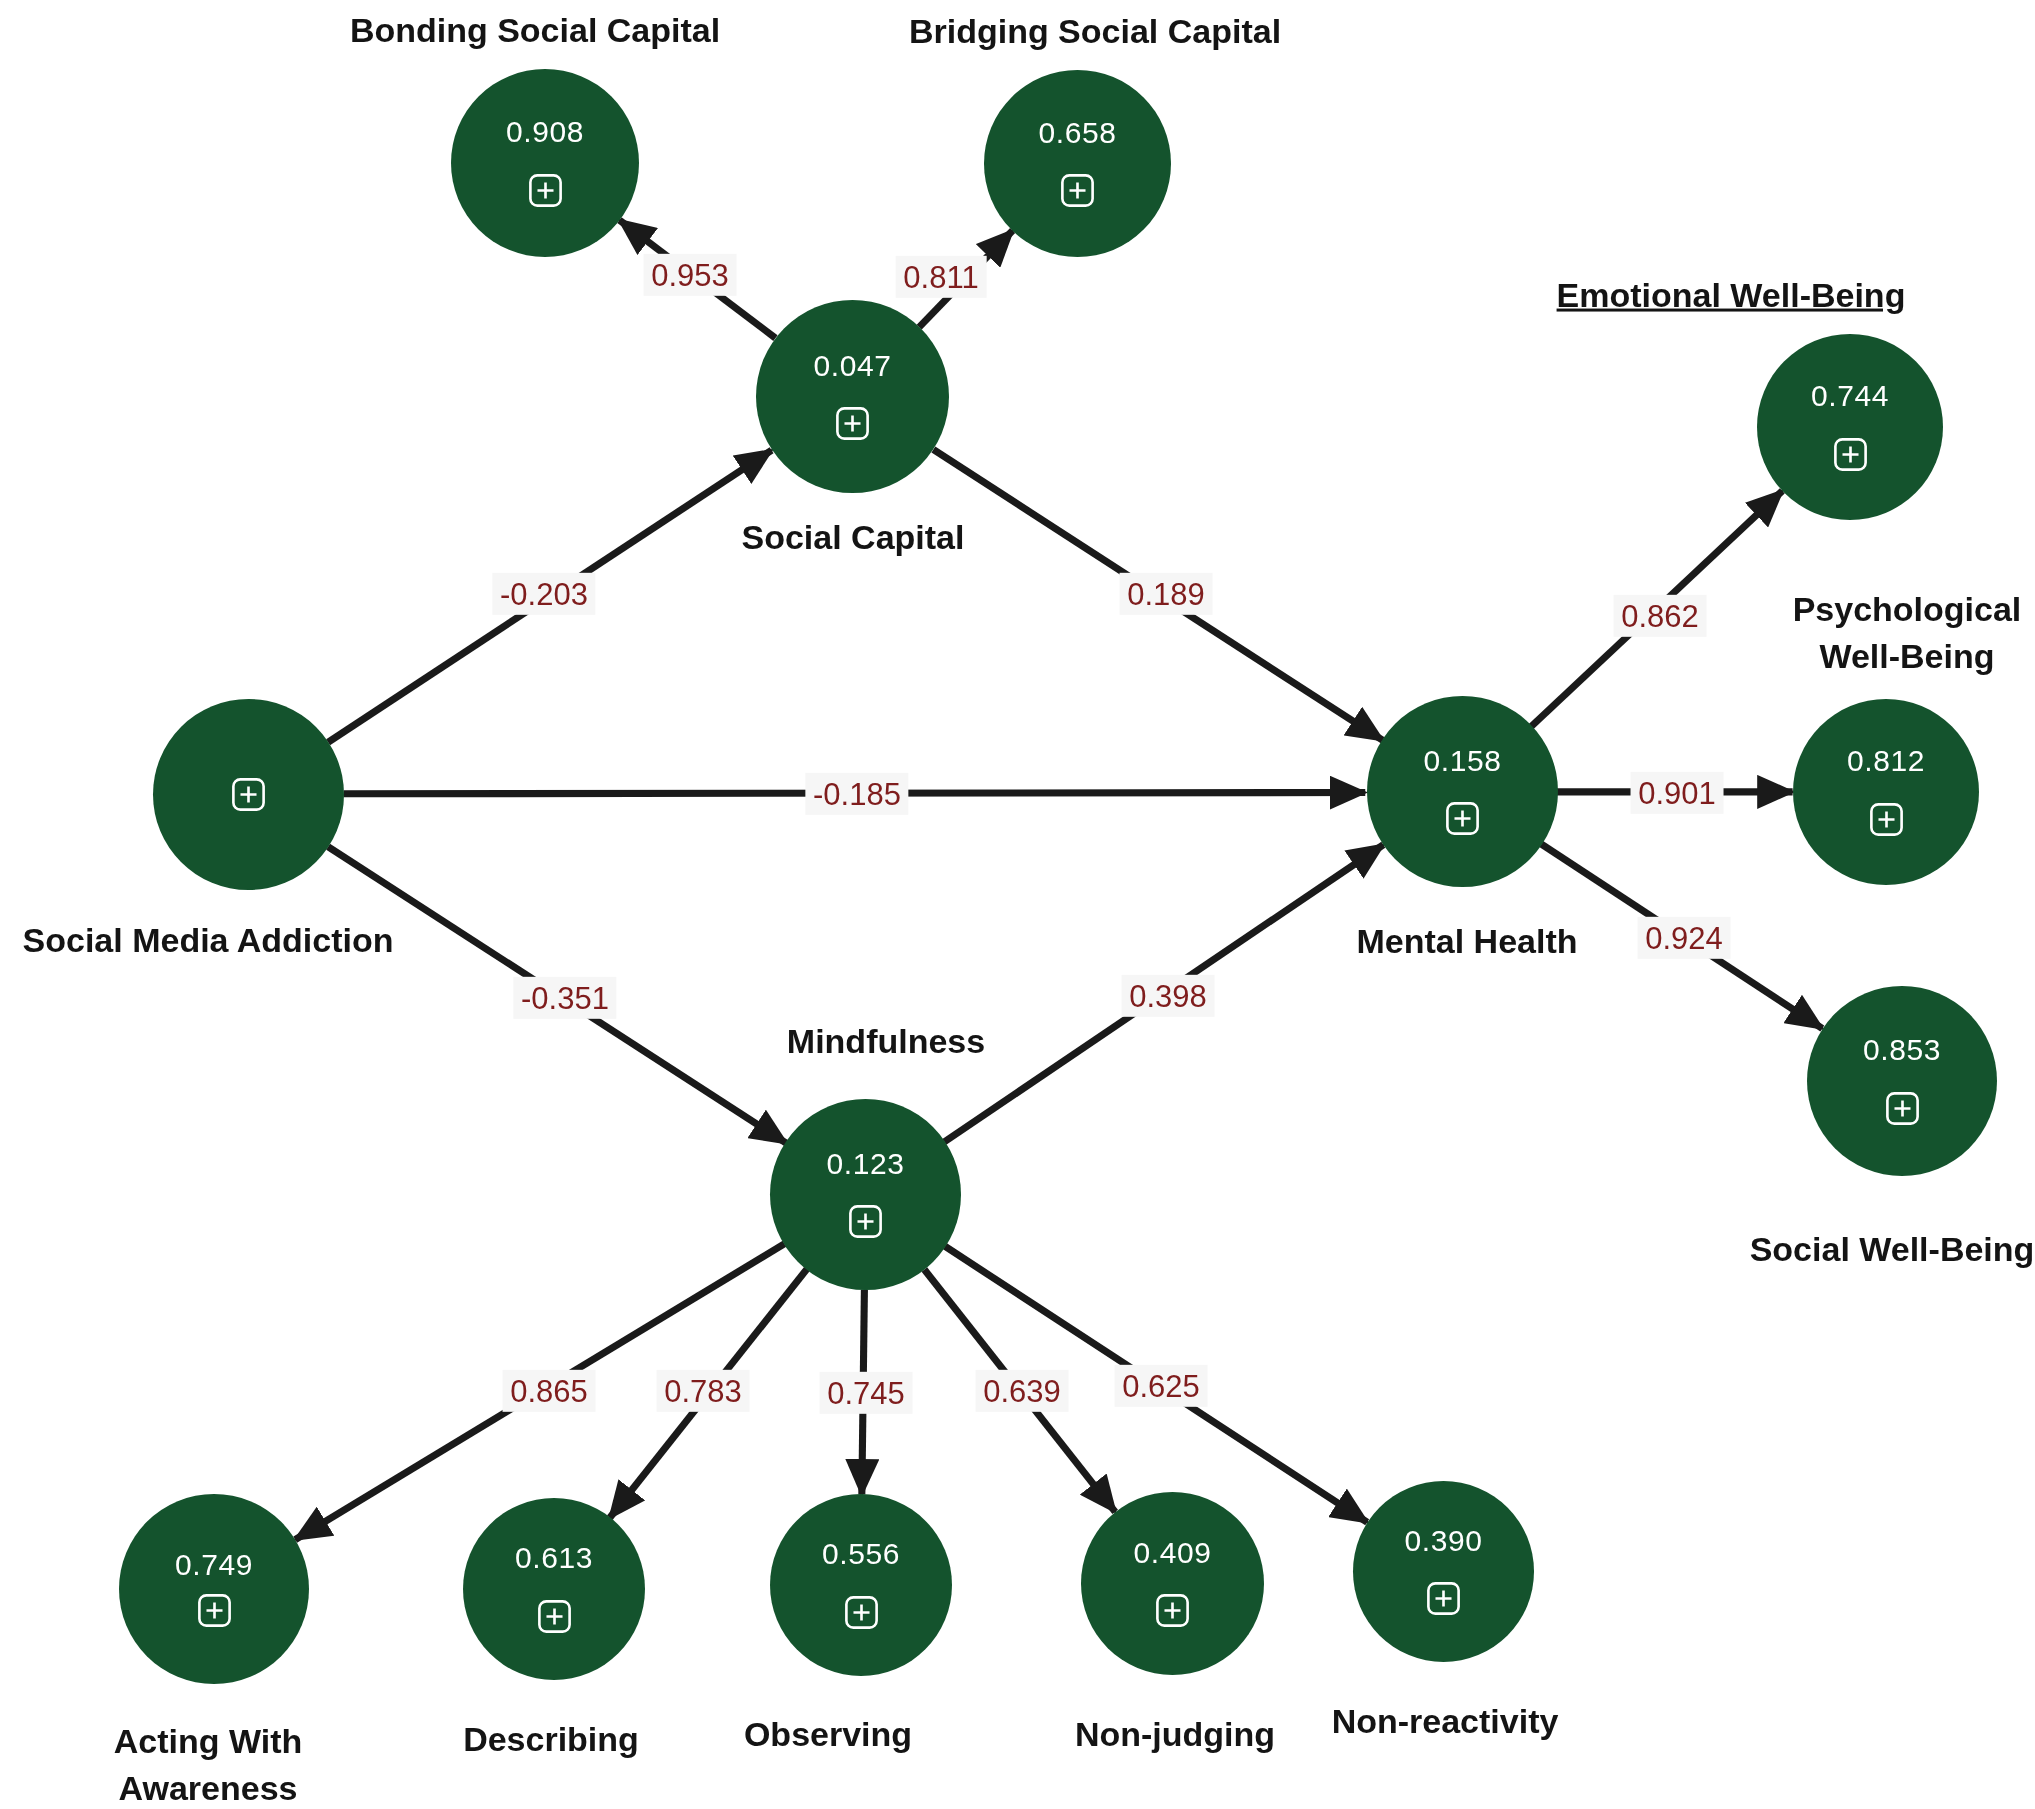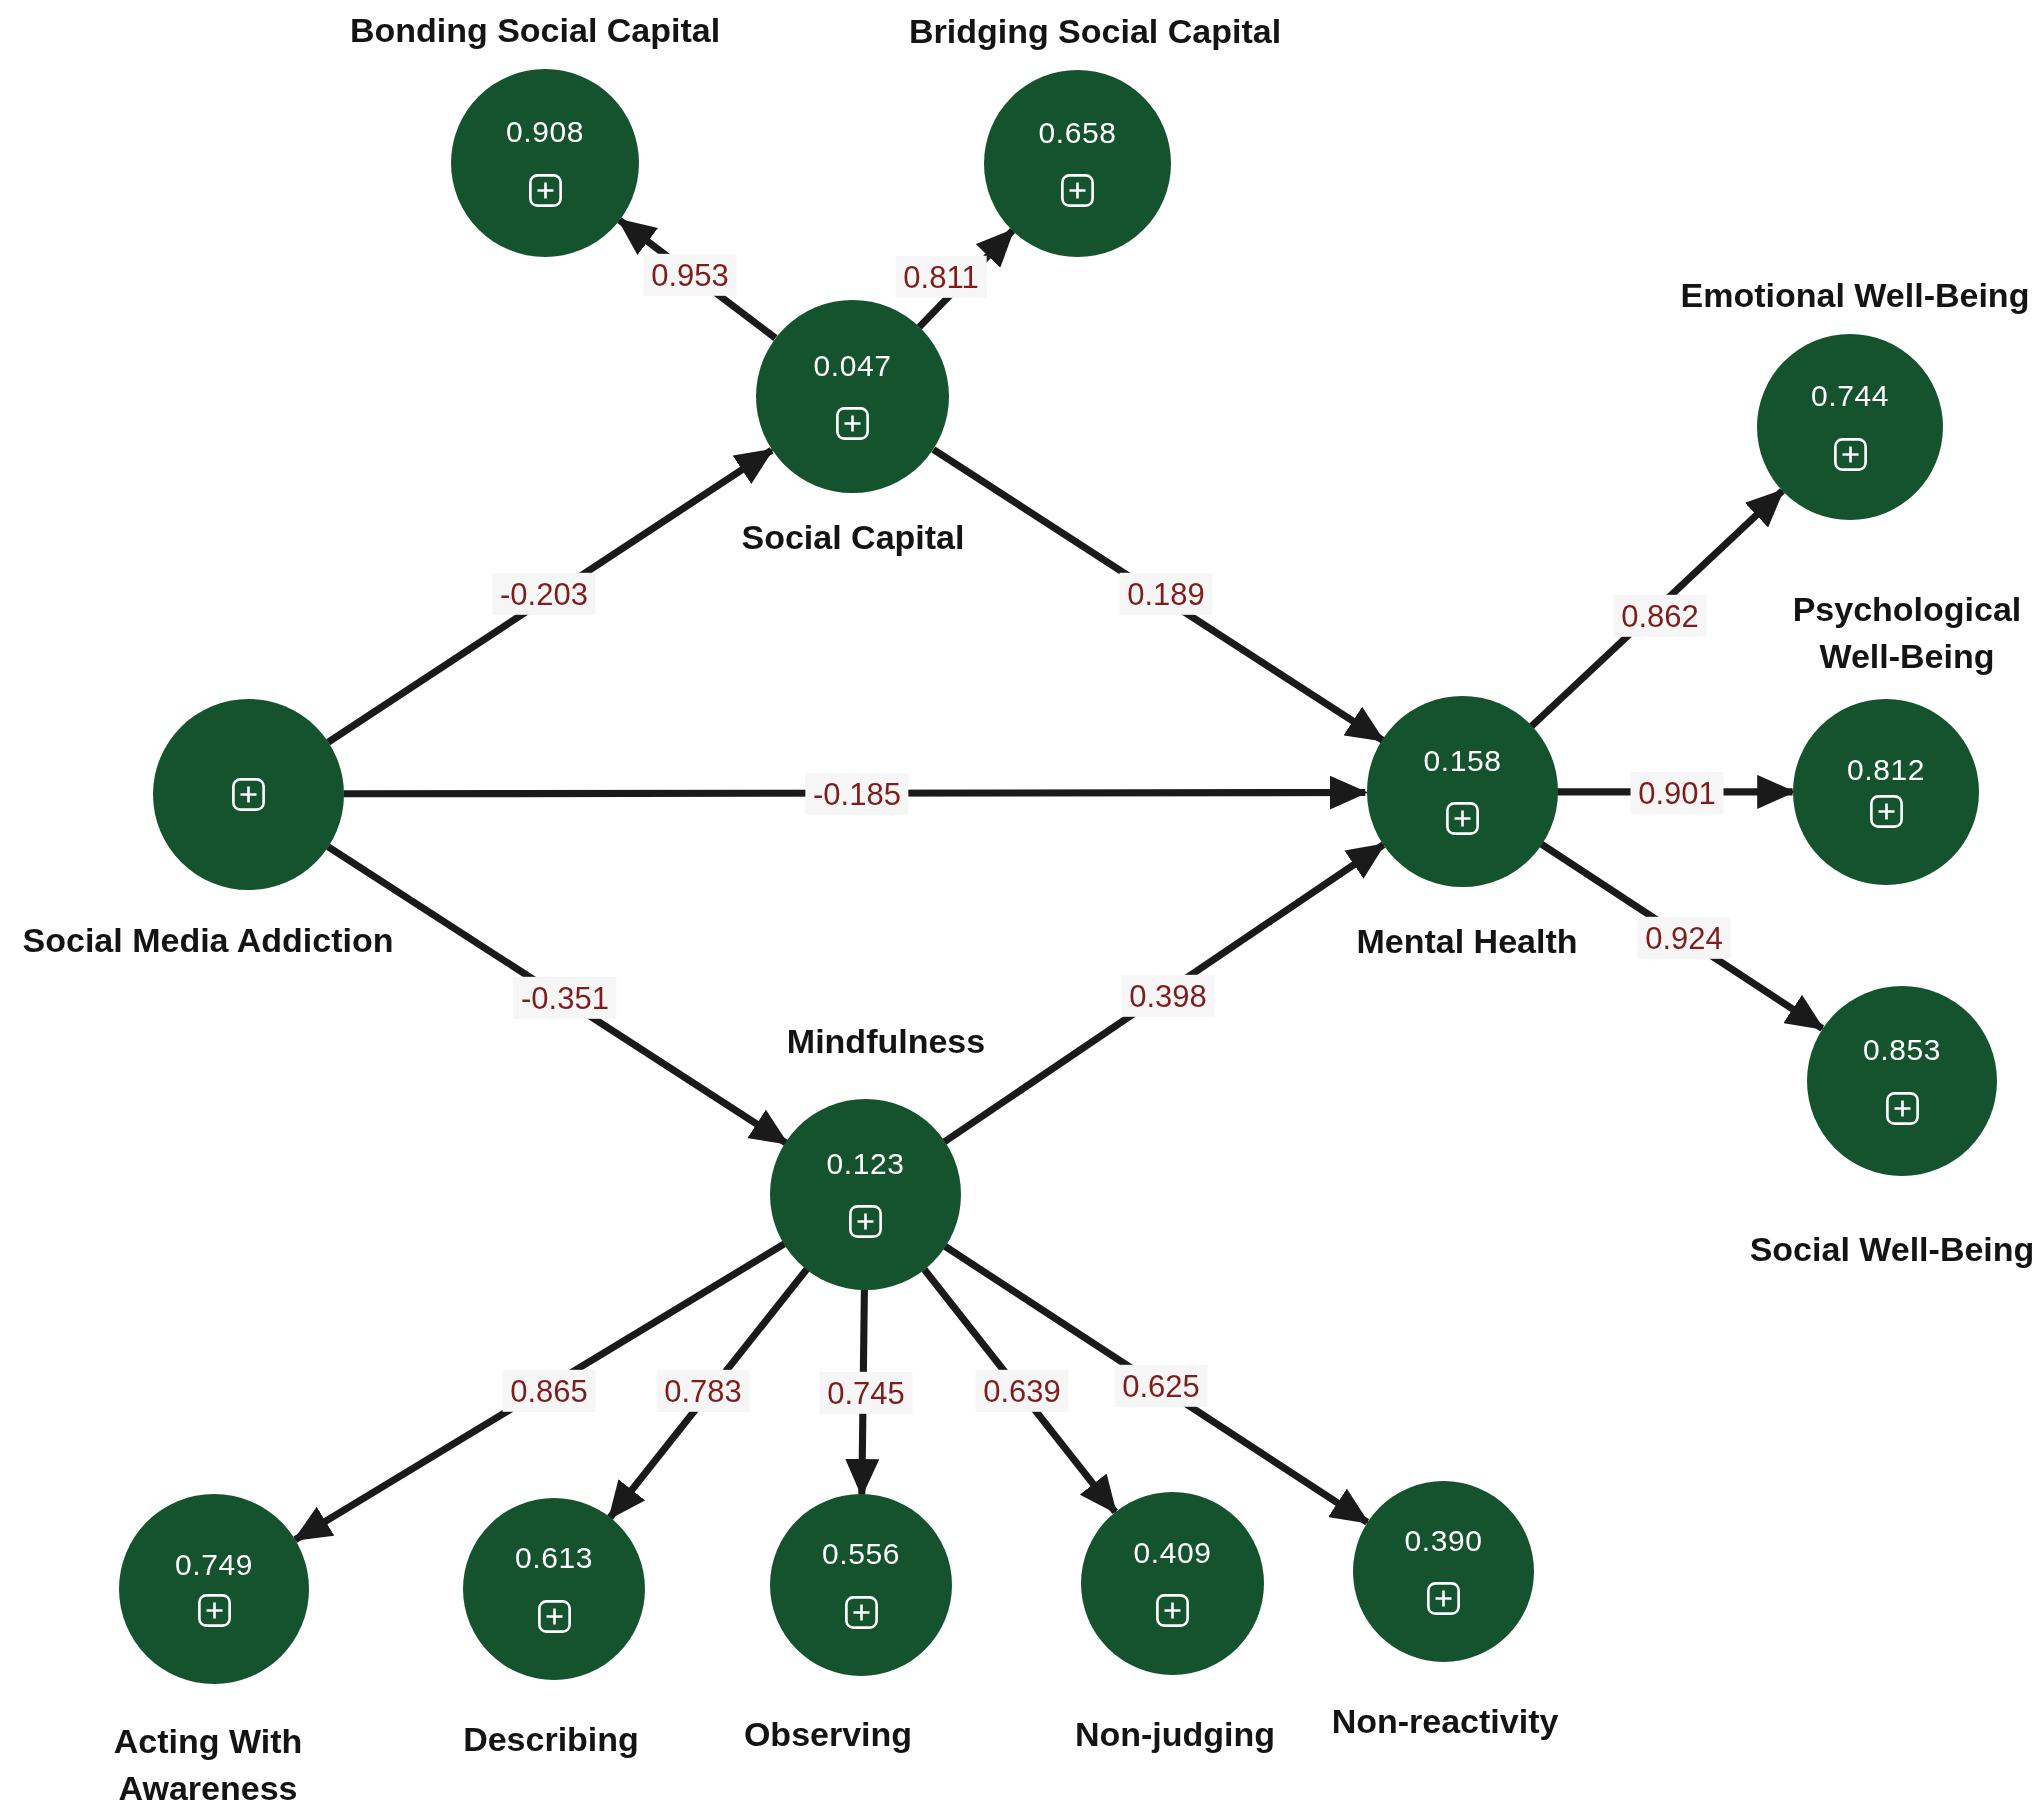--- a/index.html
+++ b/index.html
@@ -138,21 +138,21 @@
   <div class="node" style="left:1757px; top:334px; width:186px; height:186px;">
     <div class="node-value">0.744</div>
     <span class="plus-icon">
       <svg viewBox="0 0 24 24">
           <rect x="2.2" y="2.2" width="19.6" height="19.6" rx="4.5" fill="none" stroke="#ffffff" stroke-width="1.7"></rect>
           <path d="M12 6.8v10.4 M6.8 12h10.4" stroke="#ffffff" stroke-width="1.7" fill="none"></path>
         </svg>
     </span>
   </div>
 
-  <div class="node" style="left:1793px; top:699px; width:186px; height:186px;gap:8px;">
+  <div class="node" style="left:1793px; top:699px; width:186px; height:186px;">
     <div class="node-value">0.812</div>
     <span class="plus-icon">
       <svg viewBox="0 0 24 24">
           <rect x="2.2" y="2.2" width="19.6" height="19.6" rx="4.5" fill="none" stroke="#ffffff" stroke-width="1.7"></rect>
           <path d="M12 6.8v10.4 M6.8 12h10.4" stroke="#ffffff" stroke-width="1.7" fill="none"></path>
         </svg>
     </span>
   </div>
 
   <div class="node" style="left:1807px; top:986px; width:190px; height:190px;">
@@ -221,21 +221,21 @@
       <svg viewBox="0 0 24 24">
           <rect x="2.2" y="2.2" width="19.6" height="19.6" rx="4.5" fill="none" stroke="#ffffff" stroke-width="1.7"></rect>
           <path d="M12 6.8v10.4 M6.8 12h10.4" stroke="#ffffff" stroke-width="1.7" fill="none"></path>
         </svg>
     </span>
   </div>
 
   <div class="node-label" style="left:535px;  top:30px;">Bonding Social Capital</div>
   <div class="node-label" style="left:1095px; top:31px;">Bridging Social Capital</div>
   <div class="node-label" style="left:853px; top:537px;">Social Capital</div>
-  <div class="node-label" style="left:1855px; top:295px;">Emotional Well-Being</div>
+  <div class="node-label" style="left:1731px; top:295px;text-decoration:underline;">Emotional Well-Being</div>
   <div class="node-label wrap" style="left:1907px; top:633px; width:284px;">Psychological Well-Being</div>
   <div class="node-label" style="left:208px;  top:940px;">Social Media Addiction</div>
   <div class="node-label" style="left:1467px; top:941px;">Mental Health</div>
   <div class="node-label" style="left:1892px; top:1249px;">Social Well-Being</div>
   <div class="node-label" style="left:886px; top:1041px;">Mindfulness</div>
   <div class="node-label wrap" style="left:208px; top:1765px; width:251px;">Acting With Awareness</div>
   <div class="node-label" style="left:551px;  top:1739px;">Describing</div>
   <div class="node-label" style="left:828px; top:1734px;">Observing</div>
   <div class="node-label" style="left:1175px; top:1734px;">Non-judging</div>
   <div class="node-label" style="left:1445px; top:1721px;">Non-reactivity</div>

